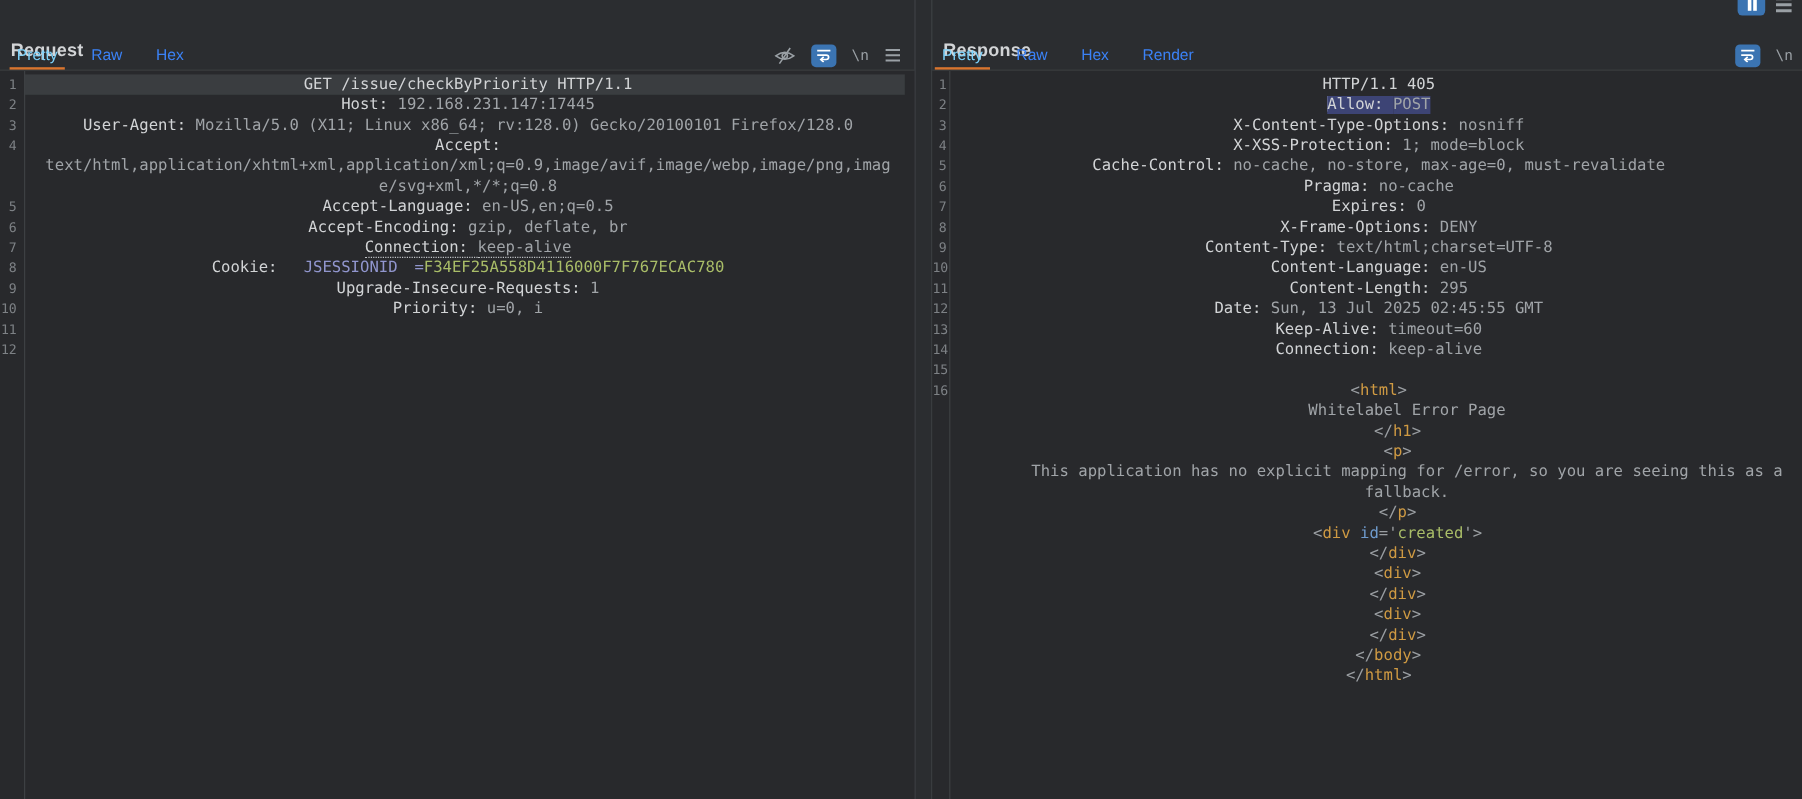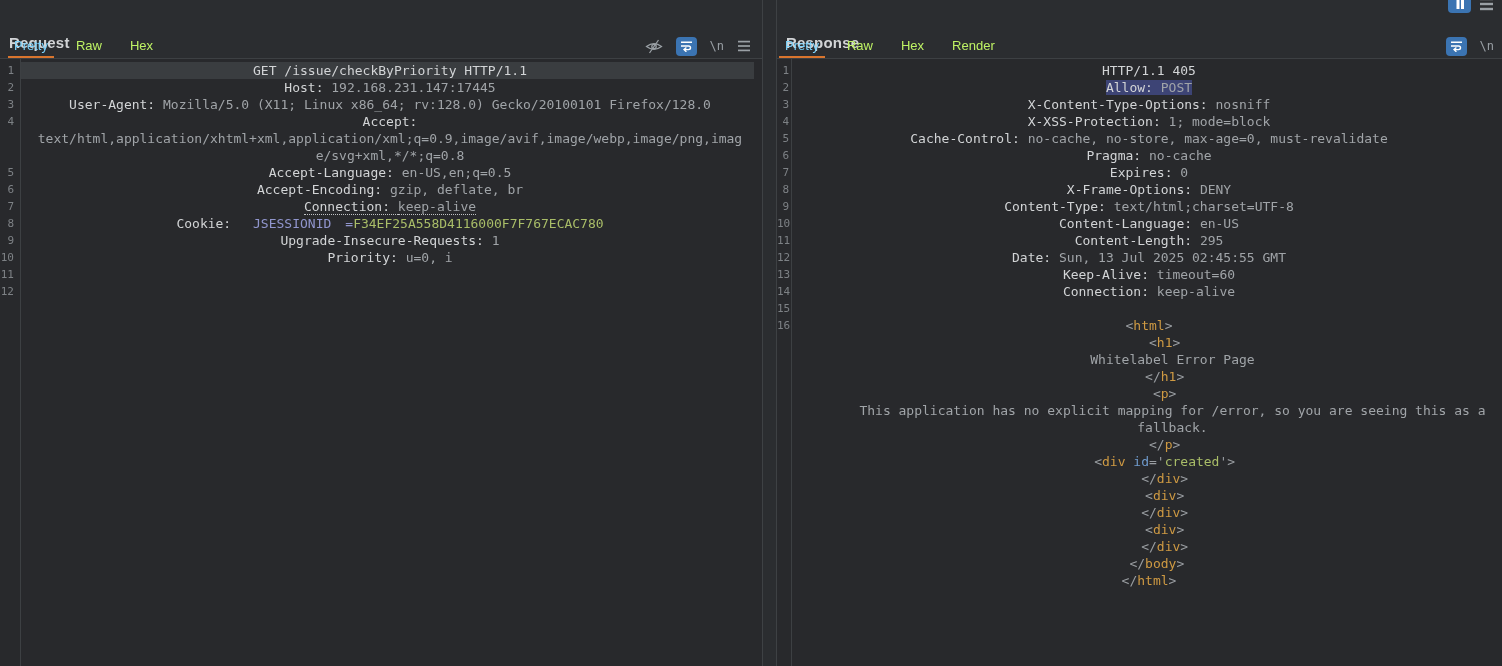--- a/index.html
+++ b/index.html
@@ -28,21 +28,21 @@
   .panel{position:absolute;top:0;bottom:0;background:var(--panel-bg);}
   .request-panel{left:0;width:763px;border-right:1px solid var(--border);}
   .response-panel{left:776px;right:0;border-left:1px solid var(--border);}
   .panel-title{position:absolute;top:10px;left:9px;font-size:15px;font-weight:bold;
        color:var(--text-bright);letter-spacing:.2px;margin-top:24px;}
   .tabbar{position:absolute;top:34px;left:0;right:0;height:25px;display:flex;align-items:center;
        border-bottom:1px solid var(--border-soft);padding-left:8px;}
   .response-panel .tabbar{padding-left:2px;}
   .tabs{display:flex;height:100%;align-items:center;}
   .tab{position:relative;height:100%;line-height:23px;padding:0 6px;margin-right:16px;
-       font-size:13px;color:#bef264;cursor:default;}
+       font-size:13px;color:#3b82f6;cursor:default;}
   .tab.active{color:#7dd3fc;}
   .tab.active::after{content:"";position:absolute;left:0;right:0;bottom:0;height:2px;background:var(--accent);}
   .toolbar{margin-left:auto;display:flex;align-items:center;gap:13px;padding-right:11px;}
   .response-panel .toolbar{padding-right:8px;}
   .icon-btn{display:flex;align-items:center;justify-content:center;color:var(--icon);cursor:pointer;}
   .blue-btn{width:21px;height:19px;background:var(--button-blue);border-radius:4px;color:#fff;}
   .nl{font-family:"DejaVu Sans Mono",monospace;font-size:12px;color:var(--icon);}
   .editor{position:absolute;top:59px;left:0;right:0;bottom:0;background:var(--editor-bg);
        overflow:hidden;padding-top:3px;}
   .gutter-line{position:absolute;top:0;bottom:0;width:1px;background:var(--border-soft);}
@@ -253,24 +253,20 @@
         <div class="row">
           <span class="ln">15</span>
           <span class="code"></span>
         </div>
         <div class="row">
           <span class="ln">16</span>
           <span class="code"><span class="br">&lt;</span><span class="tag">html</span><span class="br">&gt;</span></span>
         </div>
         <div class="row">
           <span class="ln"></span>
-          <span class="code"><span class="br">    &lt;</span><span class="tag">h1</span><span class="br">&gt;</span></span>
-        </div>
-        <div class="row">
-          <span class="ln"></span>
           <span class="code"><span class="val">      Whitelabel Error Page</span></span>
         </div>
         <div class="row">
           <span class="ln"></span>
           <span class="code"><span class="br">    &lt;/</span><span class="tag">h1</span><span class="br">&gt;</span></span>
         </div>
         <div class="row">
           <span class="ln"></span>
           <span class="code"><span class="br">    &lt;</span><span class="tag">p</span><span class="br">&gt;</span></span>
         </div>

